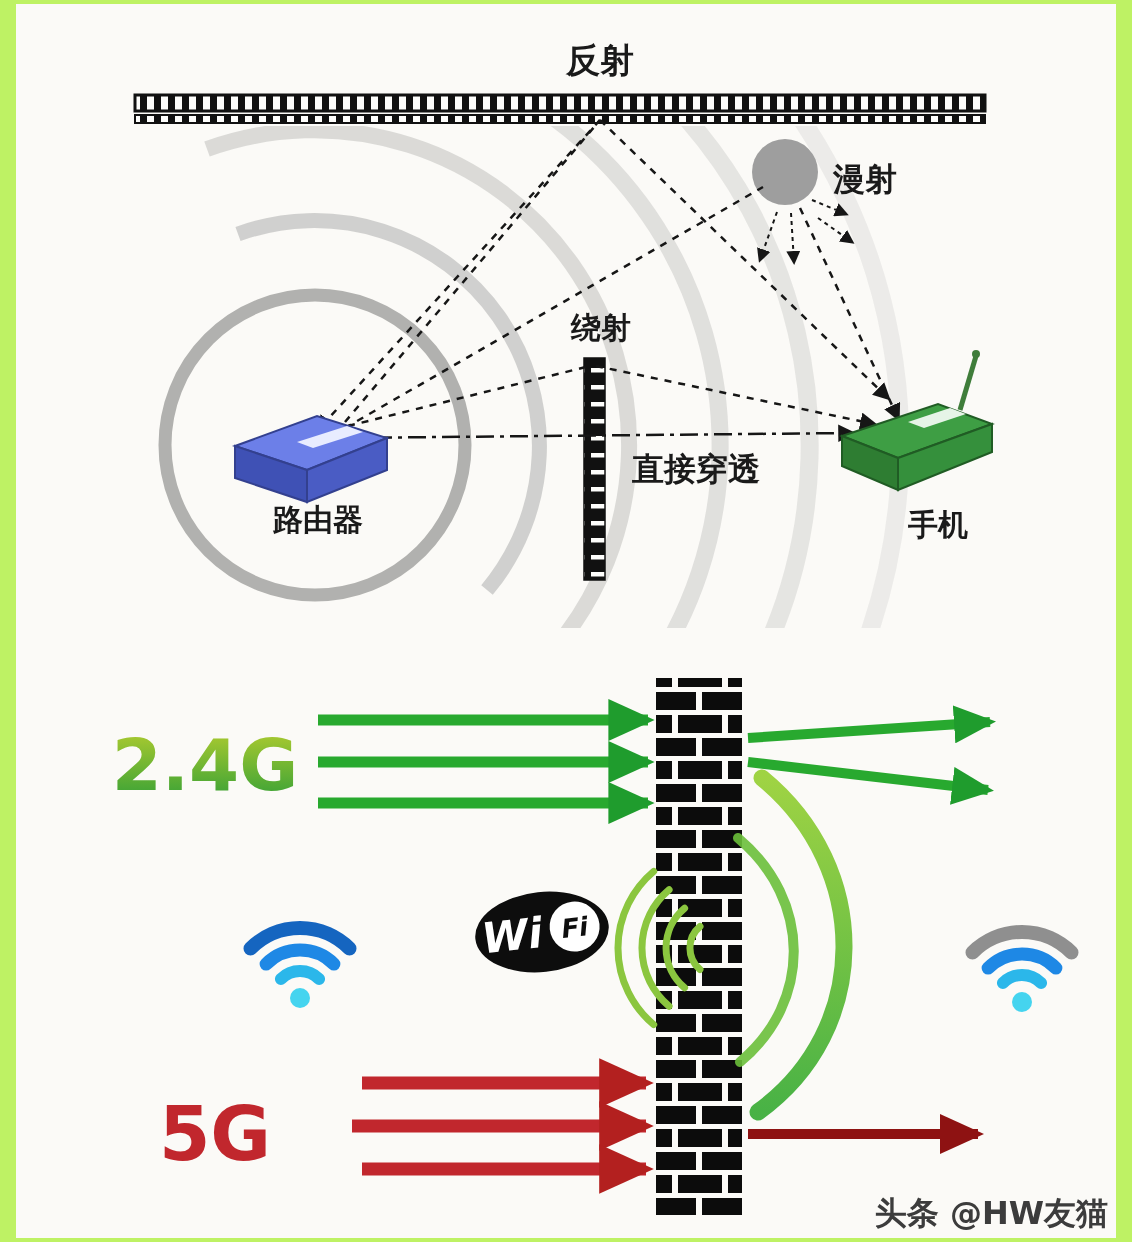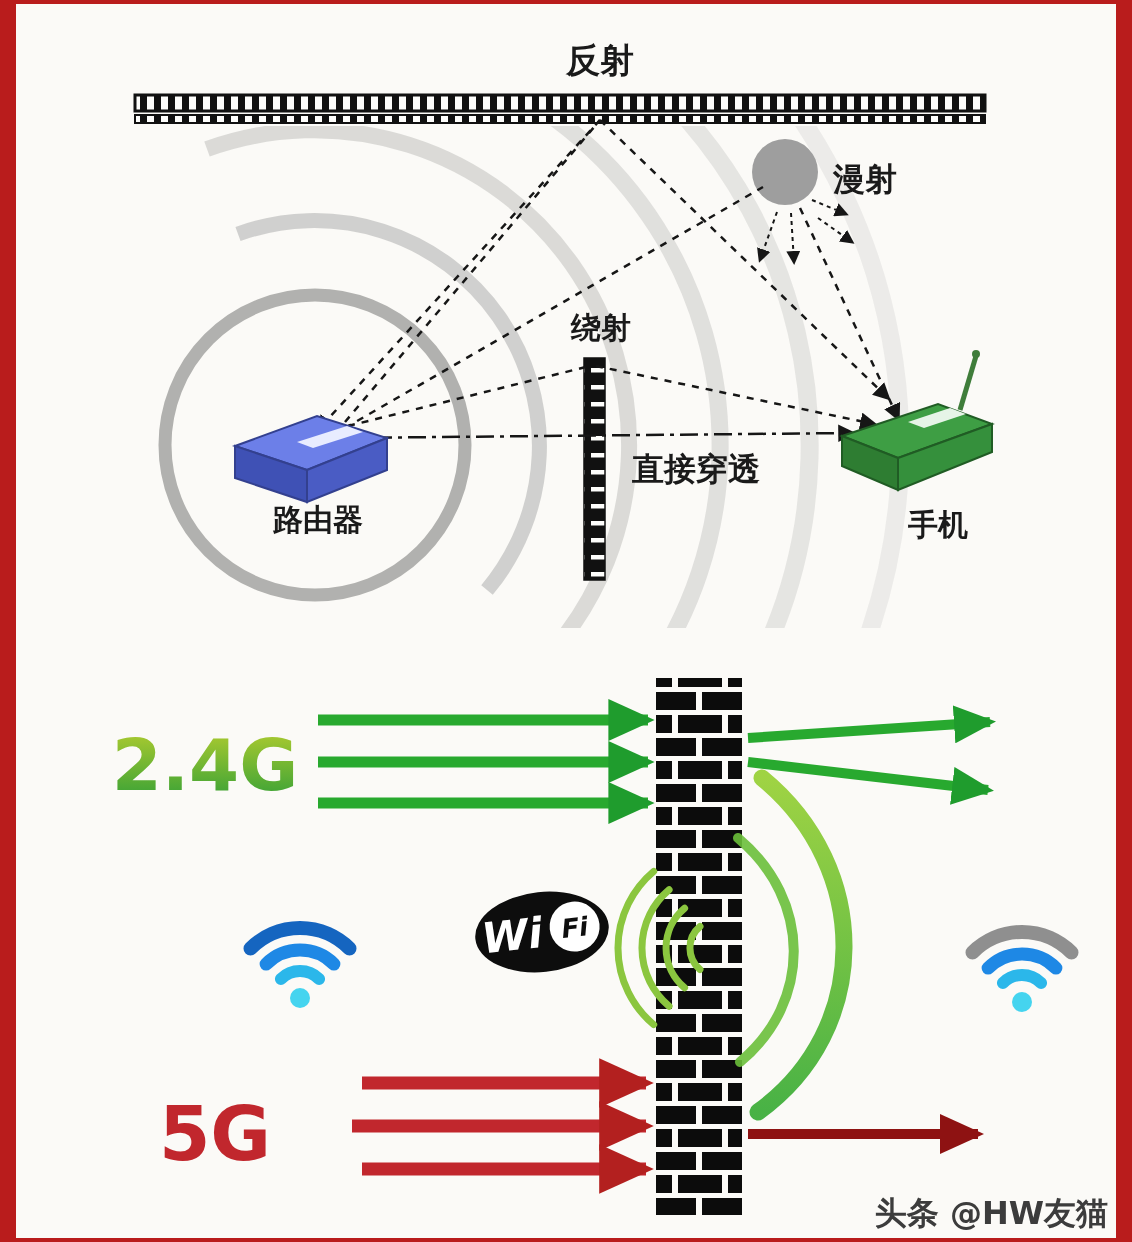--- a/index.html
+++ b/index.html
@@ -1,16 +1,16 @@
 <!DOCTYPE html>
 <html><head>
 <meta charset="utf-8">
 <style>
   html,body{margin:0;padding:0;background:#e9e7e3;}
-  .stage{position:relative;width:1132px;height:1242px;background:#b91c1c;overflow:hidden;
+  .stage{position:relative;width:1132px;height:1242px;background:#bef264;overflow:hidden;
          font-family:"DejaVu Sans","Liberation Sans",sans-serif;}
   svg{position:absolute;left:0;top:0;}
   text{font-family:"DejaVu Sans","Liberation Sans",sans-serif;}
   .lbl{font-weight:bold;fill:#1a1a1a;}
 </style>
 </head>
 <body>
 
 <div class="stage">
 <svg width="1132" height="1242" viewBox="0 0 1132 1242">

